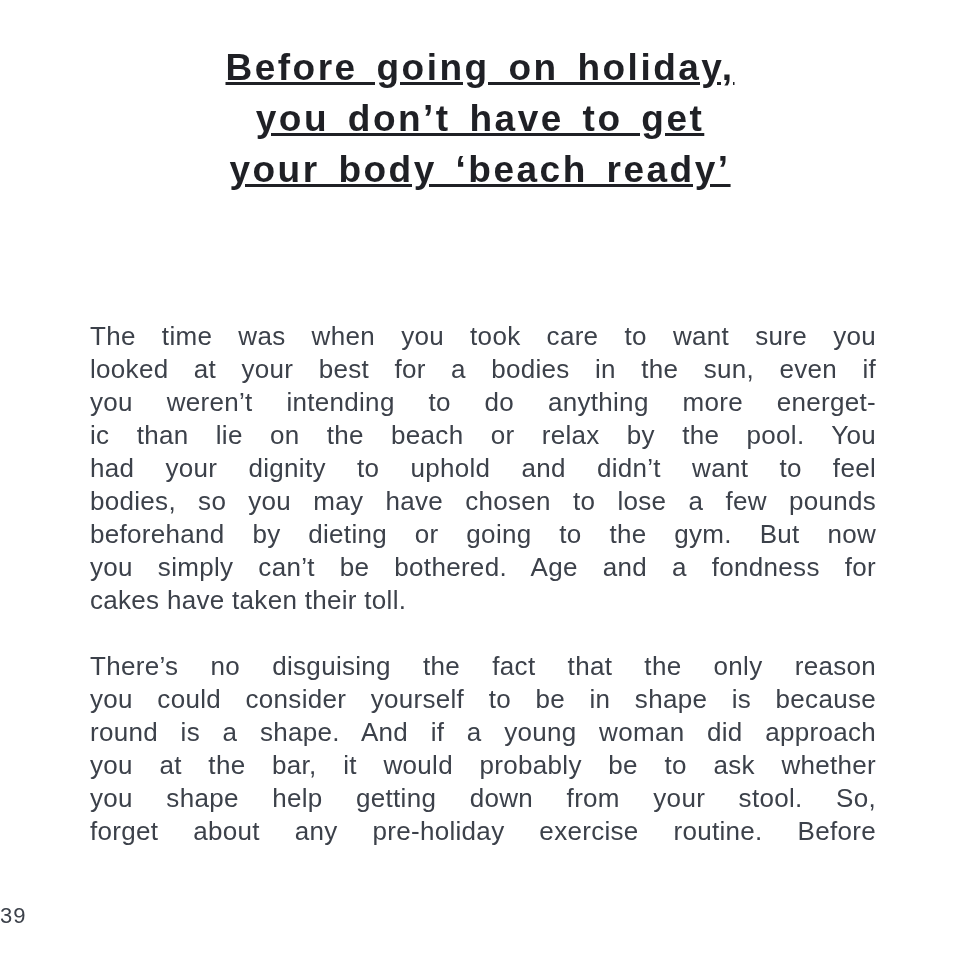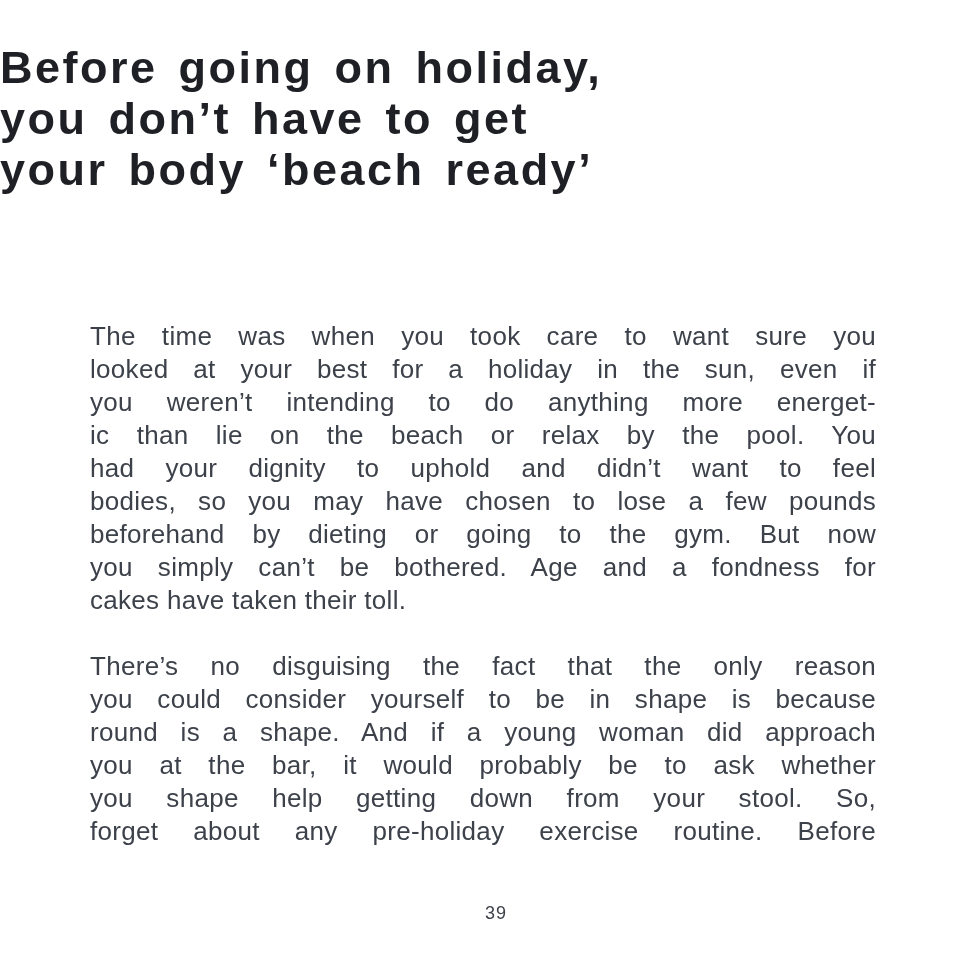--- a/index.html
+++ b/index.html
@@ -14,26 +14,28 @@
     position: relative;
     width: 960px;
     height: 960px;
     background: var(--bg, #ffffff);
   }
   .title {
     position: absolute;
     top: 42px;
     left: 0;
     right: 0;
+    text-align: center;
     color: var(--title-color, #1f2025);
-    font-size: 45px;
+    font-size: 37px;
     font-weight: 700;
     line-height: 51px;
     letter-spacing: 2.5px;
     word-spacing: 6px;
+    text-decoration: underline;
   }
   .title .title-line { display: block; }
   .content {
     position: absolute;
     left: 90px;
     top: 320px;
     width: 786px;
     color: var(--body-color, #3c414a);
     font-size: 26px;
     line-height: 33px;
@@ -48,43 +50,41 @@
   }
   .line-final {
     text-align: center;
     text-align-last: left;
   }
   .page-number {
     position: absolute;
     top: 903px;
     left: 0;
     right: 0;
-    text-align: center;
     color: var(--body-color, #3c414a);
-    font-size: 18px;
+    font-size: 22px;
     font-weight: 400;
     letter-spacing: 1px;
-    padding-left: 32px;
   }
 </style>
 </head>
 <body>
 
 <div class="page">
 
   <h1 class="title">
     <span class="title-line">Before going on holiday,</span>
     <span class="title-line">you don’t have to get</span>
     <span class="title-line">your body ‘beach ready’</span>
   </h1>
 
   <div class="content">
     <div class="para">
         <div class="line">The time was when you took care to want sure you</div>
-        <div class="line">looked at your best for a holiday in the sun, even if</div>
+        <div class="line">looked at your best for a bodies in the sun, even if</div>
         <div class="line">you weren’t intending to do anything more energet-</div>
         <div class="line">ic than lie on the beach or relax by the pool. You</div>
         <div class="line">had your dignity to uphold and didn’t want to feel</div>
         <div class="line">bodies, so you may have chosen to lose a few pounds</div>
         <div class="line">beforehand by dieting or going to the gym. But now</div>
         <div class="line">you simply can’t be bothered. Age and a fondness for</div>
         <div class="line line-final">cakes have taken their toll.</div>
       </div>
     <div class="para">
         <div class="line">There’s no disguising the fact that the only reason</div>

